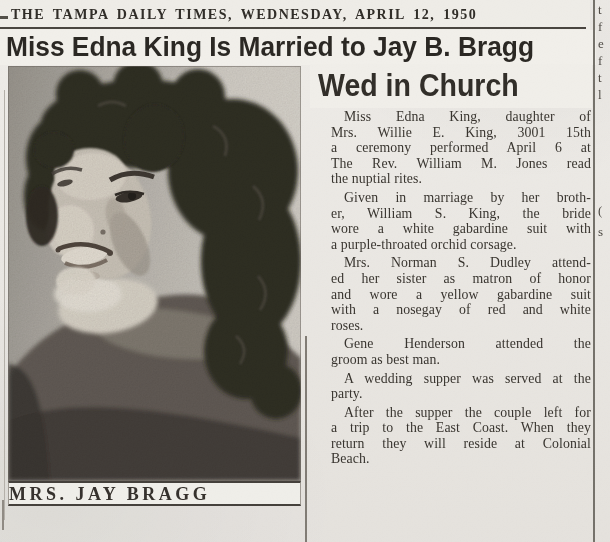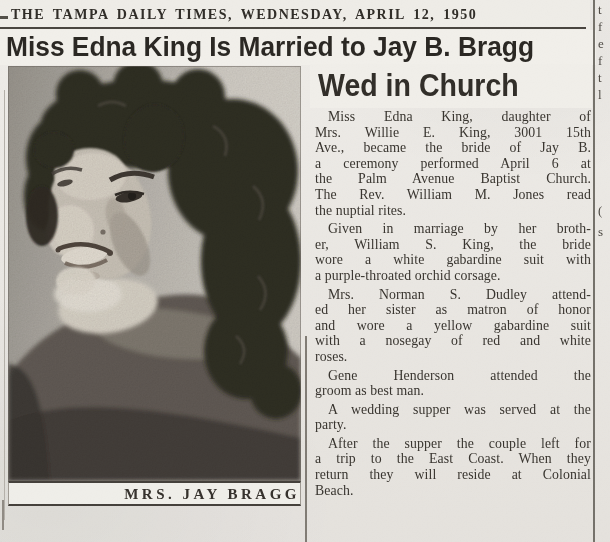--- a/index.html
+++ b/index.html
@@ -39,29 +39,29 @@
 
   .photo{
     position:absolute; left:8px; top:66px; width:293px; height:415px;
   }
   .caption-box{
     position:absolute; left:8px; top:481px; width:293px; height:25px;
     box-sizing:border-box;
     border-top:2px solid #3b3731; border-bottom:2px solid #3b3731;
     border-left:1px solid #9b968e; border-right:1px solid #9b968e;
     background:#efede8;
-    text-align:right; font-weight:bold; font-size:15px; letter-spacing:3.5px;
+    text-align:left; font-weight:bold; font-size:18px; letter-spacing:3.5px;
     line-height:23px; color:#2b2722;
   }
 
   .article{
     position:absolute; left:315px; top:109px; width:276px;
     font-size:13.8px; line-height:15.6px; letter-spacing:0.1px; color:#2e2a24;
   }
-  .para{margin:0 0 3px 0;}
+  .para{margin:0 0 3px 16px;}
   .line{text-align:justify; text-align-last:justify; white-space:normal;}
   .line.para-first{text-indent:13px;}
   .line.para-last{text-align-last:left;}
 
   .vrule{position:absolute; background:#6e6a63;}
   .vrule.col-left{left:305px; top:336px; width:2px; height:206px; background:#7a756e;}
   .vrule.col-right{left:593px; top:0; width:2px; height:542px;}
   .edge-line{position:absolute; left:4px; top:90px; width:1px; height:430px; background:#b0aca5;}
   .edge-mark{position:absolute; left:2px; top:500px; width:2px; height:30px; background:#8a857d;}
 
@@ -173,23 +173,21 @@
   </svg>
 
   <div class="caption-box">MRS. JAY BRAGG</div>
 
   <h2 class="subhead" style="margin:0;">Wed in Church</h2>
 
   <div class="article">
       <div class="para">
         <div class="line para-first">Miss Edna King, daughter of</div>
         <div class="line">Mrs. Willie E. King, 3001 15th</div>
-        <div class="line">Ave., became the bride of Jay B.</div>
         <div class="line">a ceremony performed April 6 at</div>
-        <div class="line">the Palm Avenue Baptist Church.</div>
         <div class="line">The Rev. William M. Jones read</div>
         <div class="line para-last">the nuptial rites.</div>
       </div>
       <div class="para">
         <div class="line para-first">Given in marriage by her broth-</div>
         <div class="line">er, William S. King, the bride</div>
         <div class="line">wore a white gabardine suit with</div>
         <div class="line para-last">a purple-throated orchid corsage.</div>
       </div>
       <div class="para">

